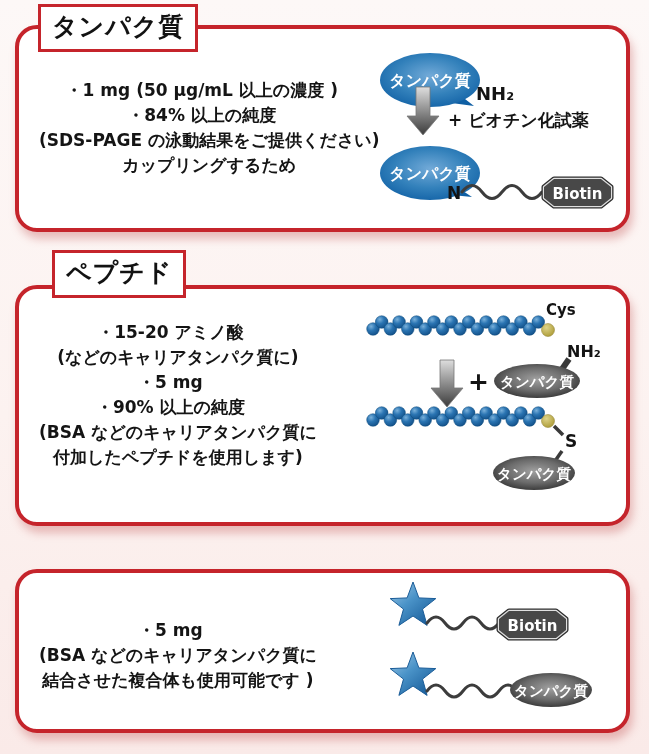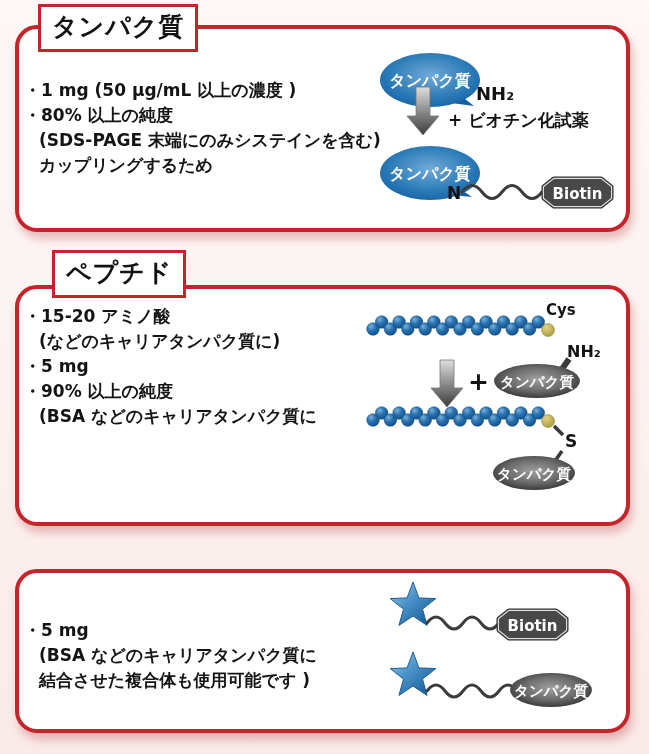--- a/index.html
+++ b/index.html
@@ -15,21 +15,21 @@
     box-shadow:3px 7px 9px rgba(198,93,93,.38);
     z-index:1;
   }
   .ptitle {
     position:absolute; background:#ffffff; border:3px solid #c5242b;
     padding:6px 11px 7px 11px; font-size:25px; font-weight:700; color:#121212;
     line-height:1.15; letter-spacing:1px; white-space:nowrap; z-index:3;
   }
   .bullets {
     position:absolute; font-size:17px; line-height:25px; font-weight:700;
-    color:#141414; white-space:nowrap; z-index:2;
+    color:#141414; white-space:nowrap; z-index:2;text-align:center;
   }
   .bullets .indent { padding-left:15px; }
   .diagram { position:absolute; z-index:2; }
   svg text { font-family:"DejaVu Sans","Liberation Sans",sans-serif; font-weight:700; }
 </style>
 </head>
 <body>
 
 <div id="page">
 
@@ -64,22 +64,22 @@
           <stop offset="100%" stop-color="#145896"></stop>
       </linearGradient>
     </defs>
   </svg>
 
   <div class="panel" style="top:25px;height:207px"></div>
   <div class="ptitle" style="left:38px;top:4px">タンパク質</div>
 
   <div class="bullets" style="left:24px;top:78px">
     <div>・1 mg (50 μg/mL 以上の濃度 )</div>
-    <div>・80% 以上の純度</div>
-    <div class="indent">(SDS-PAGE 末端にのみシステインを含む)</div>
+    <div>・84% 以上の純度</div>
+    <div class="indent">(SDS-PAGE の泳動結果をご提供ください)</div>
     <div class="indent">カップリングするため</div>
   </div>
 
   <svg class="diagram" style="left:368px;top:40px" width="272" height="175" viewBox="0 0 272 175">
     <g>
       <path d="M88,52 L106,66 L76,62 Z" fill="#0f5fa4"></path>
       <ellipse cx="62" cy="40" rx="50" ry="27" fill="url(#gBlue)"></ellipse>
       <text x="62" y="46" text-anchor="middle" font-size="16" fill="#ffffff">タンパク質</text>
     </g>
     <text x="108" y="60" font-size="18" fill="#141414">NH₂</text>
@@ -96,26 +96,27 @@
       <path d="M10,0 H57 L67,8 V19 L57,27 H10 L0,19 V8 Z" fill="none" stroke="#2d2d2d" stroke-width="5" stroke-linejoin="round"></path>
       <path d="M10,0 H57 L67,8 V19 L57,27 H10 L0,19 V8 Z" fill="none" stroke="#e0e0e0" stroke-width="2.4" stroke-linejoin="round"></path>
       <path d="M10,0 H57 L67,8 V19 L57,27 H10 L0,19 V8 Z" fill="#484848"></path>
       <text x="33.5" y="19.5" text-anchor="middle" font-size="15" fill="#ffffff">Biotin</text>
     </g>
   </svg>
 
   <div class="panel" style="top:285px;height:241px"></div>
   <div class="ptitle" style="left:52px;top:250px">ペプチド</div>
 
-  <div class="bullets" style="left:24px;top:304px">
+  <div class="bullets" style="left:24px;top:320px">
     <div>・15-20 アミノ酸</div>
     <div class="indent">(などのキャリアタンパク質に)</div>
     <div>・5 mg</div>
     <div>・90% 以上の純度</div>
     <div class="indent">(BSA などのキャリアタンパク質に</div>
+    <div class="indent">付加したペプチドを使用します)</div>
   </div>
 
   <svg class="diagram" style="left:361px;top:300px" width="284" height="205" viewBox="0 0 284 205" xmlns:xlink="http://www.w3.org/1999/xlink">
     <text x="185" y="15" font-size="15" fill="#141414">Cys</text>
     <g id="beadchain">
       <g fill="url(#gBead)" stroke="#0d4a7d" stroke-width="0.5">
         <circle cx="12" cy="29" r="6.3"></circle>
           <circle cx="20.7" cy="22" r="6.3"></circle>
         <circle cx="29.4" cy="29" r="6.3"></circle>
           <circle cx="38.1" cy="22" r="6.3"></circle>

